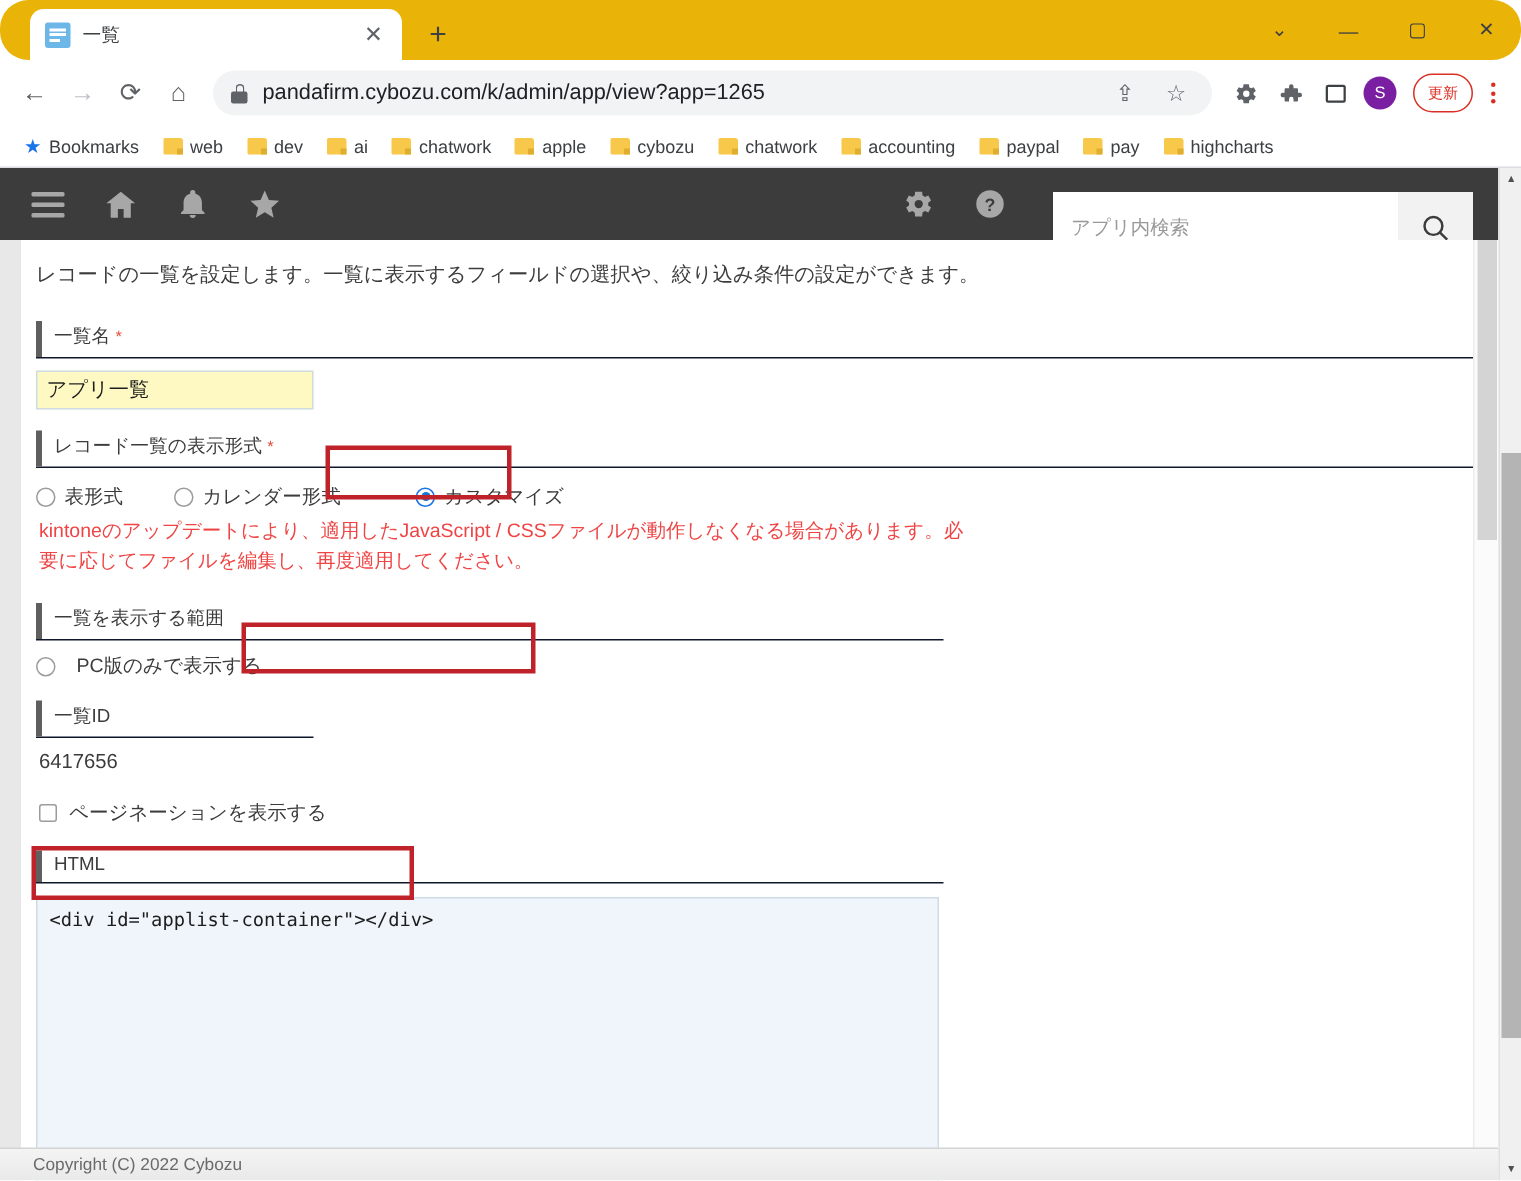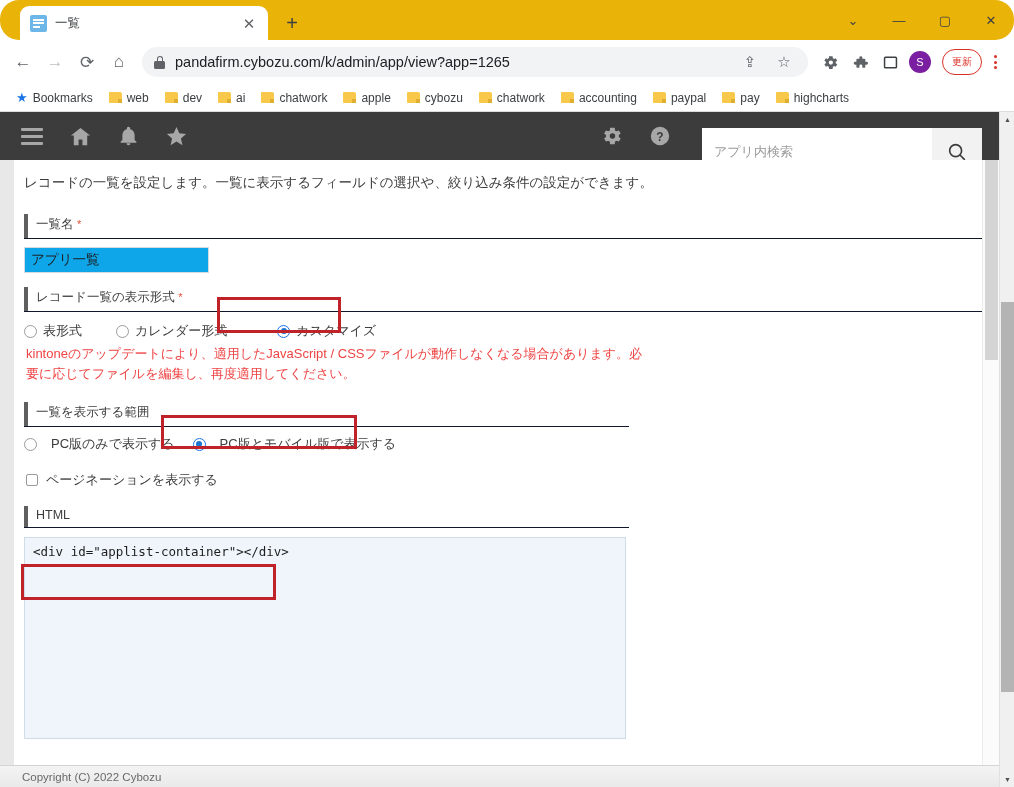--- a/index.html
+++ b/index.html
@@ -164,21 +164,21 @@
     border-left: 4px solid #5f5f5f; padding: 2px 8px 5px 8px;
   }
   .flabel .req { color:#e74c3c; font-size:11px; }
   .fline { border-bottom: 1px solid #0f172a; }
   .fline.wide { width: 960px; }
   .fline.narrow { width: 185px; }
   .fline.mid { width: 605px; }
 
   .tinput {
     width: 185px; height: 26px; border: 1px solid #cfdce6;
-    background: #0ea5e9; font-size: 13.5px; color:#1d1d1d;
+    background: #fef9c3; font-size: 13.5px; color:#1d1d1d;
     padding: 2px 6px; margin-top: 8px; outline:none;
     font-family: "Liberation Sans", sans-serif;
   }
 
   .radiorow { display:flex; align-items:center; gap: 16px; margin-top: 10px; font-size: 13px; color:#3c3c3c;}
   .radio-item { display:flex; align-items:center; gap:6px; padding-right: 18px;}
   .rb {
     width: 13px; height:13px; border-radius:50%; border:1px solid #9b9b9b;
     background:#fff; flex:0 0 auto; position:relative;
   }
@@ -425,27 +425,29 @@
 
             <div class="field">
               <div class="fline mid">
                 <span class="flabel">一覧を表示する範囲</span>
               </div>
               <div class="rangerow">
                 <label class="radio-item">
                   <span class="rb"></span>
                   <span>PC版のみで表示する</span>
                 </label>
-                <label class="radio-item" style="padding-left:8px;">
-                  <span class="rb on"></span>
-                  <span>PC版とモバイル版で表示する</span>
-                </label>
               </div>
             </div>
 
+            <div class="field" style="margin-top:14px;">
+              <div class="fline narrow">
+                <span class="flabel">一覧ID</span>
+              </div>
+              <div class="idval">6417656</div>
+            </div>
 
             <label class="cbrow">
               <span class="cb"></span>
               <span>ページネーションを表示する</span>
             </label>
 
             <div class="field" style="margin-top:16px;">
               <div class="fline mid">
                 <span class="flabel">HTML</span>
               </div>

